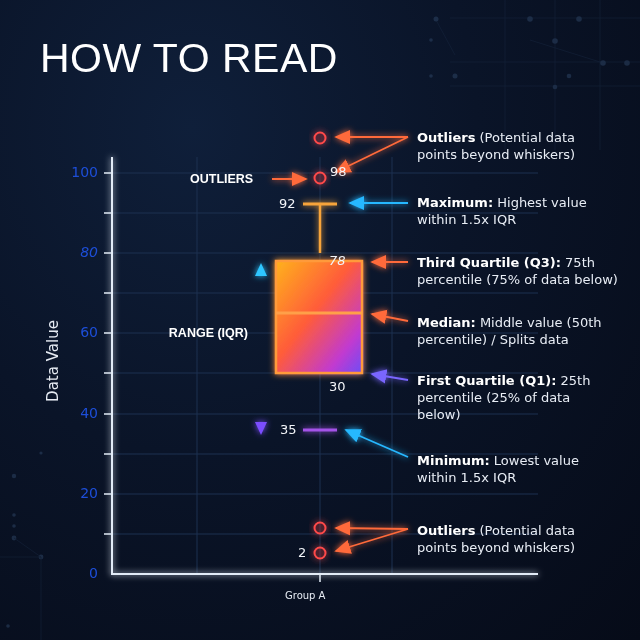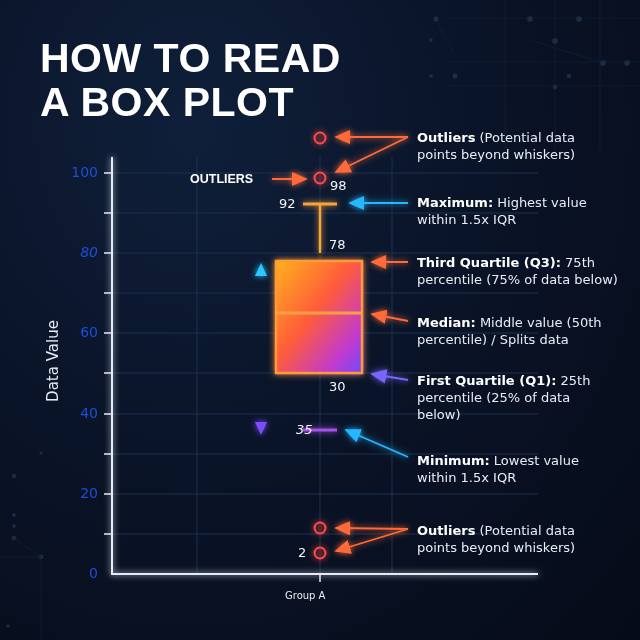--- a/index.html
+++ b/index.html
@@ -3,21 +3,21 @@
 <meta charset="utf-8">
 <style>
   html, body { margin:0; padding:0; }
   body {
     width:640px; height:640px; overflow:hidden; position:relative;
     background: radial-gradient(ellipse at 30% 20%, #0f1f3a 0%, #0a1428 45%, #060b18 100%);
     font-family: "DejaVu Sans", sans-serif; color:#fff;
   }
   .title {
     position:absolute; left:40px; top:36px; margin:0;
-    font-family:"Liberation Sans", sans-serif; font-weight:700;
+    font-family:"Liberation Sans", sans-serif; font-weight:400;
     font-size:41px; line-height:44px; letter-spacing:0.5px; color:#ffffff;
   }
   .title span { display:block; }
   svg.chart { position:absolute; left:0; top:0; }
   .lbl { position:absolute; font-size:13px; line-height:17px; color:#e8edf5;
          font-family:"DejaVu Sans", sans-serif; }
   .lbl b { font-weight:700; color:#ffffff; }
   .tick { position:absolute; font-size:14px; color:#1d4ed8; text-align:right; width:40px;
           font-family:"DejaVu Sans", sans-serif; }
   .val { position:absolute; font-size:13px; color:#f2f4f8; font-family:"DejaVu Sans", sans-serif; }
@@ -25,21 +25,20 @@
             font-size:15px; color:#e6ebf3; white-space:nowrap; transform-origin:center; width:110px; text-align:center;}
   .xlabel { position:absolute; left:285px; top:590px; font-size:10px; color:#e6ebf3; }
   .callout-caps { position:absolute; font-weight:700; font-size:12.5px; color:#fff;
                   font-family:"Liberation Sans", sans-serif; text-align:right; line-height:17px; }
 </style>
 </head>
 <body>
 
 <h1 class="title">
   <span>HOW TO READ</span>
-  <span>A BOX PLOT</span>
 </h1>
 
 <svg class="chart" width="640" height="640" viewBox="0 0 640 640">
   <defs>
     <linearGradient id="boxGrad" x1="0" y1="0" x2="1" y2="1">
       <stop offset="0%" stop-color="#ffb21c"></stop>
       <stop offset="45%" stop-color="#ff5c3a"></stop>
       <stop offset="80%" stop-color="#c13ad0"></stop>
       <stop offset="100%" stop-color="#6f4cf5"></stop>
     </linearGradient>
@@ -185,29 +184,30 @@
 <div class="tick" style="left:58px; top:164px;">100</div>
 <div class="tick" style="left:58px; top:244px;font-style:italic;">80</div>
 <div class="tick" style="left:58px; top:324px;">60</div>
 <div class="tick" style="left:58px; top:405px;">40</div>
 <div class="tick" style="left:58px; top:485px;">20</div>
 <div class="tick" style="left:58px; top:565px;">0</div>
 
 <div class="ylabel">Data Value</div>
 <div class="xlabel">Group A</div>
 
-<div class="val" style="left:330px; top:178px;">98</div>
+<div class="val" style="left:330px; top:164px;">98</div>
 <div class="val" style="left:279px; top:196px;">92</div>
-<div class="val" style="left:329px; top:237px;">78</div>
+<div class="val" style="left:329px; top:253px;font-style:italic;">78</div>
 <div class="val" style="left:329px; top:379px;">30</div>
-<div class="val" style="left:296px; top:422px;font-style:italic;">35</div>
+<div class="val" style="left:280px; top:422px;">35</div>
 <div class="val" style="left:298px; top:545px;">2</div>
 
 <div class="callout-caps" style="left:190px; top:171px;">OUTLIERS</div>
 <div class="callout-caps" style="left:130px; top:325px; width:118px;">
+  <div>RANGE (IQR)</div>
 </div>
 
 <div class="lbl" style="left:417px; top:129px; width:200px;">
   <b>Outliers</b><span> (Potential data points beyond whiskers)</span>
 </div>
 <div class="lbl" style="left:417px; top:194px; width:200px;">
   <b>Maximum:</b><span> Highest value within 1.5x IQR</span>
 </div>
 <div class="lbl" style="left:417px; top:254px; width:210px;">
   <b>Third Quartile (Q3):</b><span> 75th percentile (75% of data below)</span>

